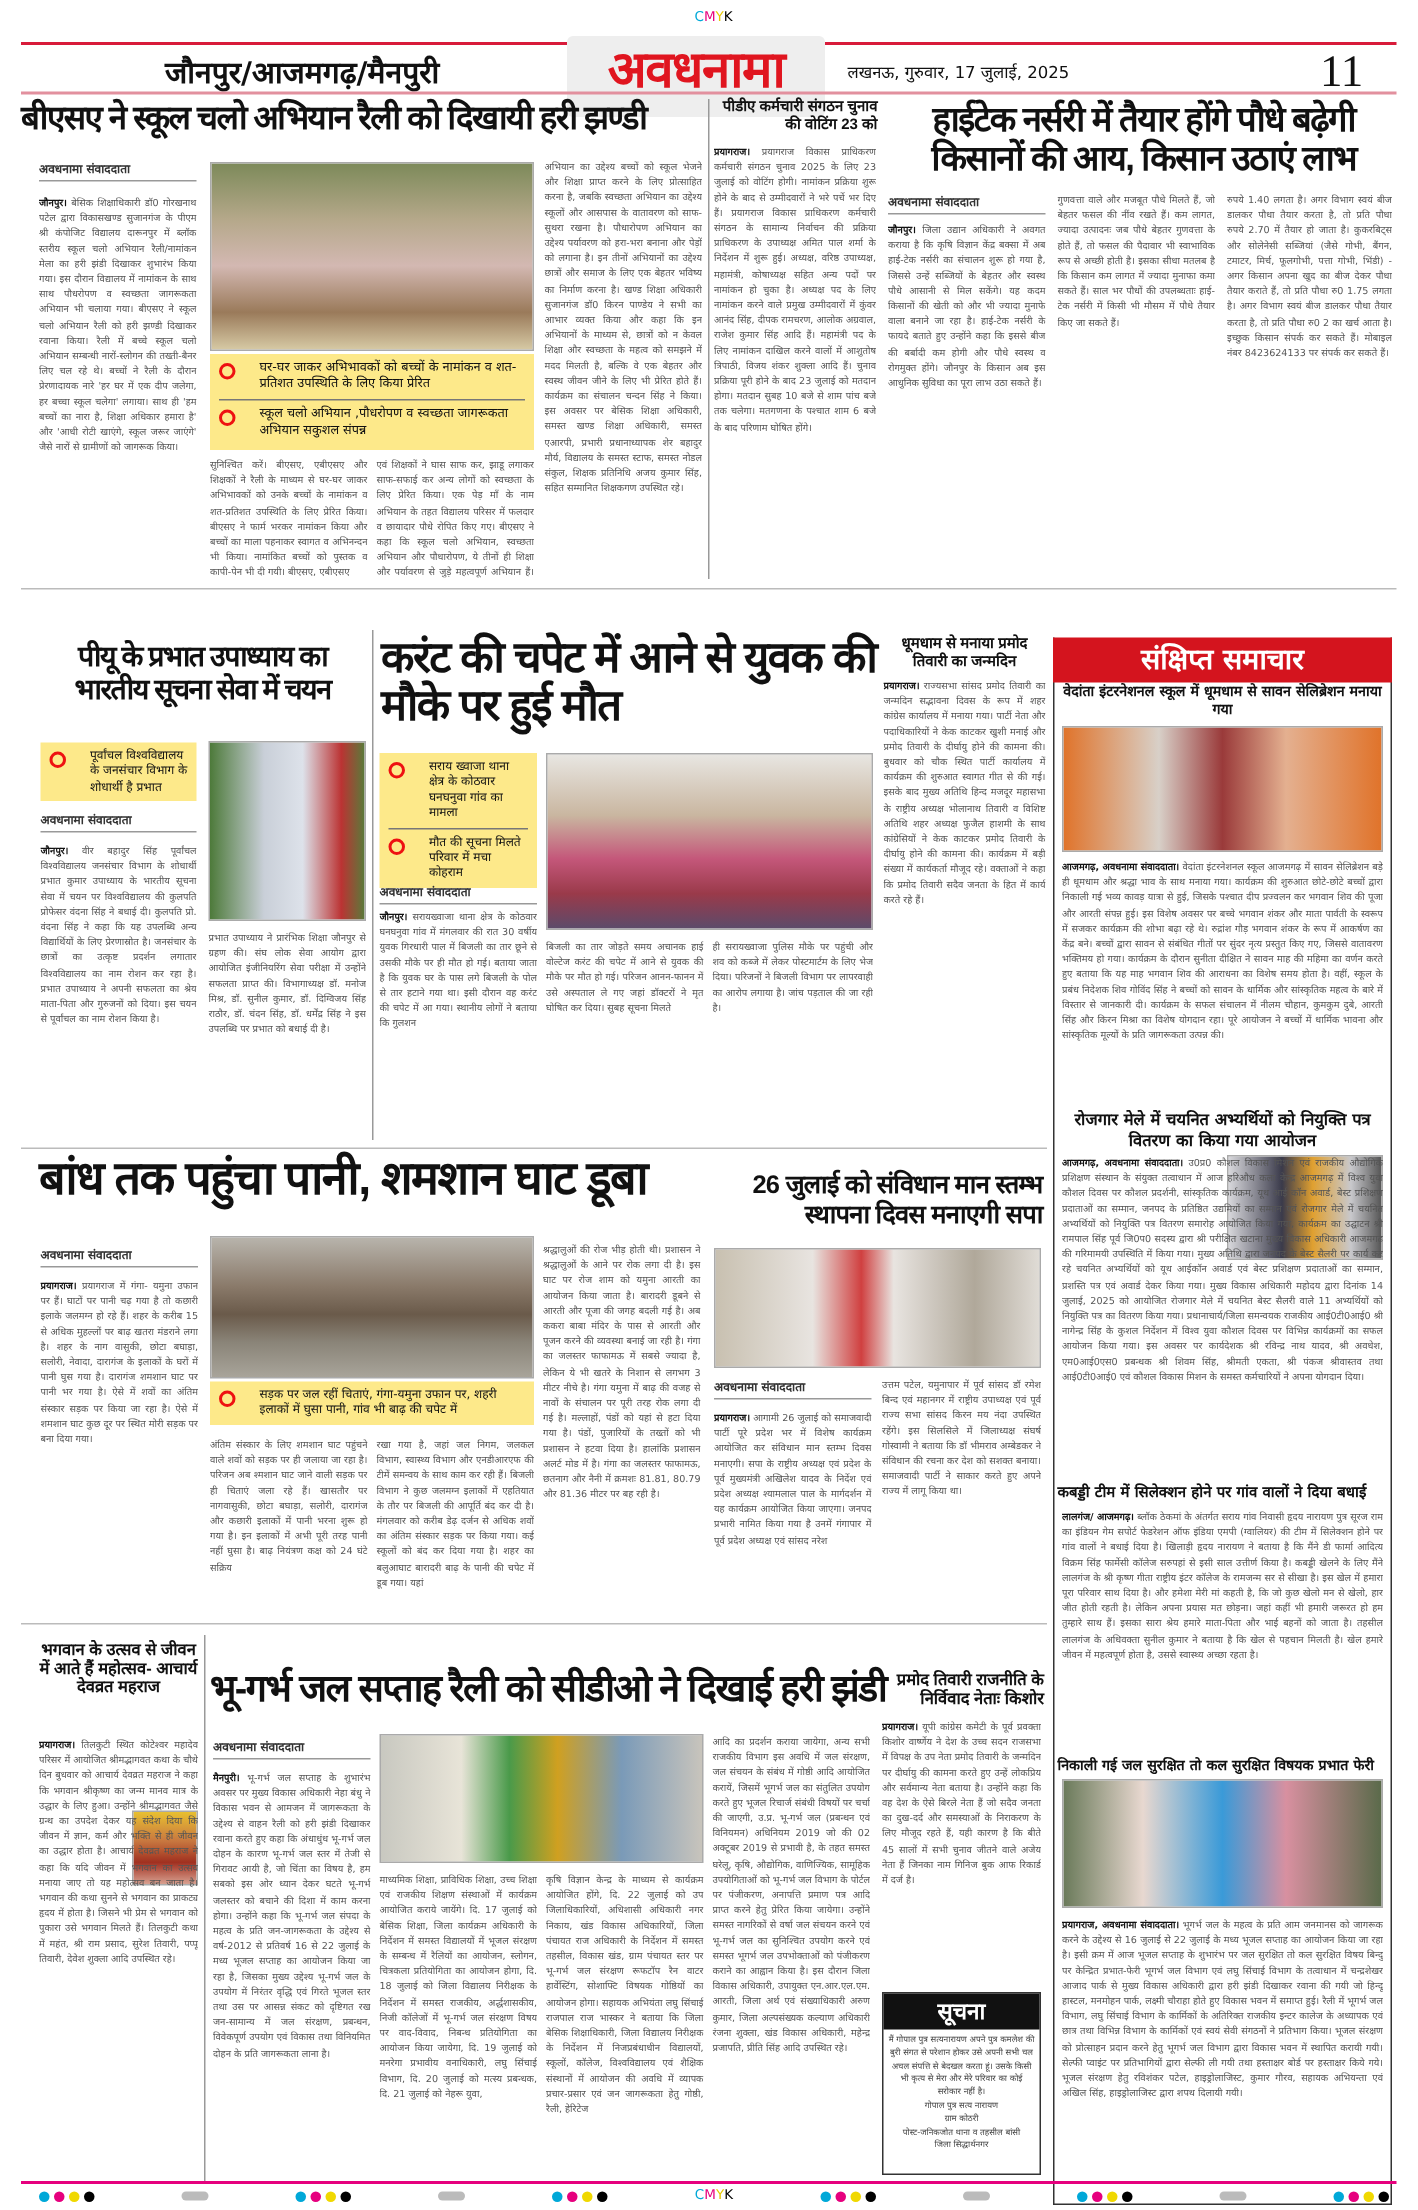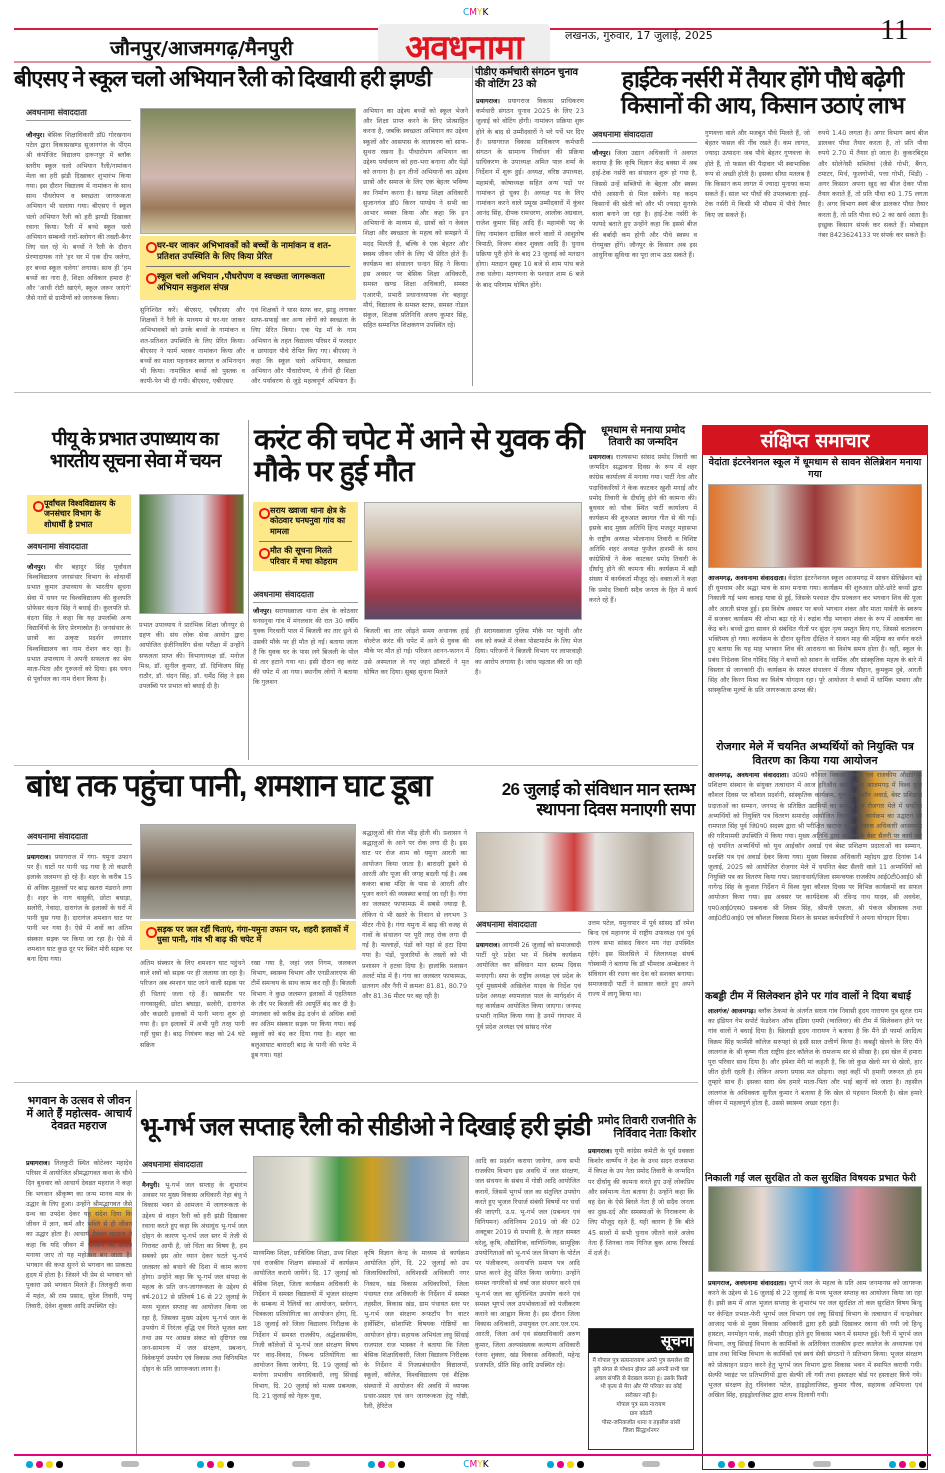--- a/index.html
+++ b/index.html
@@ -12,41 +12,41 @@
 .masthead-left{font-family:"DejaVu Sans",sans-serif;font-weight:bold;font-size:20px;color:#111}
 .logo{background:#eee;border-radius:4px;color:#e0151f;font-weight:bold;font-size:34px;font-family:"DejaVu Sans",sans-serif;text-align:center;line-height:46px;letter-spacing:-1px}
 .dateline{font-size:11px;color:#111}
 .pageno{font-family:"Liberation Serif",serif;font-size:30px;color:#111}
 .hl{font-family:Liberation Sans, sans-serif;font-weight:bold;color:#111;line-height:1.15;letter-spacing:-1px}
 .by{font-size:8px;font-weight:bold;color:#333;border-bottom:1px solid #999;padding-bottom:3px}
 .body-text{font-size:6.4px;line-height:10.2px;color:#555;text-align:justify;overflow:hidden}
 .body-text b{color:#111}
 .photo{overflow:hidden;border:1px solid #aaa}
 .hlbox{background:#fde98a;padding:4px 6px}
-.hlbox .item{display:flex;gap:0;align-items:flex-start;font-weight:bold;color:#111;line-height:1.3}
+.hlbox .item{display:flex;gap:16px;align-items:flex-start;font-weight:normal;color:#111;line-height:1.3}
 .hlbox .ring{flex:0 0 auto;width:11px;height:11px;border:2px solid #e11;border-radius:50%;margin-top:2px}
 .hlbox .sep{border-top:1px solid #777;margin:4px 0}
 .vsep{position:absolute;width:1px;background:#999}
 .samachar-title{background:#d4141e;color:#fff;text-align:center;font-weight:bold;font-size:19px;line-height:30px}
-.notice-title{background:#111;color:#fff;text-align:right;font-weight:bold;font-size:15px;line-height:24px}
+.notice-title{background:#111;color:#fff;text-align:center;font-weight:bold;font-size:15px;line-height:24px}
 .dots{display:flex;gap:3px}
 .dots span{width:7px;height:7px;border-radius:50%}
 .grey-pill{width:18px;height:6px;border-radius:3px;background:#bbb}
 .sub{font-weight:bold;color:#111;text-align:center;line-height:1.25}
 </style>
 </head>
 <body>
 
 <div class="abs cmyk" style="left:463px;top:7px"><span class="c">C</span><span class="m">M</span><span class="y">Y</span><span class="k">K</span></div>
 
 <div class="abs rule-red" style="left:14px;top:28px;width:917px"></div>
 <div class="abs masthead-left" style="left:110px;top:34px">जौनपुर/आजमगढ़/मैनपुरी</div>
 <div class="abs logo" style="left:378px;top:24px;width:172px;height:54px">अवधनामा</div>
-<div class="abs dateline" style="left:565px;top:27px">लखनऊ, गुरुवार, 17 जुलाई, 2025</div>
-<div class="abs pageno" style="left:880px;top:12px">11</div>
+<div class="abs dateline" style="left:565px;top:40px">लखनऊ, गुरुवार, 17 जुलाई, 2025</div>
+<div class="abs pageno" style="left:880px;top:31px">11</div>
 <div class="abs rule-red" style="left:14px;top:61px;width:917px;background:#e2909e"></div>
 
 <div class="abs hl" style="left:14px;top:66px;width:450px;font-size:22px;white-space:nowrap">बीएसए ने स्कूल चलो अभियान रैली को दिखायी हरी झण्डी</div>
 <div class="abs by" style="left:26px;top:106px;width:105px">अवधनामा संवाददाता</div>
 <div class="abs body-text" style="left:26px;top:130px;width:105px;height:300px"><b>जौनपुर।</b> <span>बेसिक शिक्षाधिकारी डॉ0 गोरखनाथ पटेल द्वारा विकासखण्ड सुजानगंज के पीएम श्री कंपोजिट विद्यालय दारूनपुर में ब्लॉक स्तरीय स्कूल चलो अभियान रैली/नामांकन मेला का हरी झंडी दिखाकर शुभारंभ किया गया। इस दौरान विद्यालय में नामांकन के साथ साथ पौधरोपण व स्वच्छता जागरूकता अभियान भी चलाया गया। बीएसए ने स्कूल चलो अभियान रैली को हरी झण्डी दिखाकर रवाना किया। रैली में बच्चे स्कूल चलो अभियान सम्बन्धी नारों-स्लोगन की तख्ती-बैनर लिए चल रहे थे। बच्चों ने रैली के दौरान प्रेरणादायक नारे 'हर घर में एक दीप जलेगा, हर बच्चा स्कूल चलेगा' लगाया। साथ ही 'हम बच्चों का नारा है, शिक्षा अधिकार हमारा है' और 'आधी रोटी खाएंगे, स्कूल जरूर जाएंगे' जैसे नारों से ग्रामीणों को जागरूक किया।</span></div>
 <div class="abs photo" style="left:140px;top:108px;width:216px;height:126px;background:linear-gradient(180deg,#7d8a5a 0%,#b5a88a 30%,#d3b8b2 55%,#9a7a5a 80%,#d6c9a4 100%)"></div>
 <div class="abs hlbox" style="left:140px;top:236px;width:216px;height:64px;font-size:8.5px">
   <div class="item">
       <span class="ring"></span>
       <span>घर-घर जाकर अभिभावकों को बच्चों के नामांकन व शत-प्रतिशत उपस्थिति के लिए किया प्रेरित</span>
@@ -55,21 +55,21 @@
   <div class="item">
       <span class="ring"></span>
       <span>स्कूल चलो अभियान ,पौधरोपण व स्वच्छता जागरूकता अभियान सकुशल संपन्न</span>
     </div>
 </div>
 <div class="abs body-text" style="left:140px;top:305px;width:105px;height:80px">सुनिश्चित करें। बीएसए, एबीएसए और शिक्षकों ने रैली के माध्यम से घर-घर जाकर अभिभावकों को उनके बच्चों के नामांकन व शत-प्रतिशत उपस्थिति के लिए प्रेरित किया। बीएसए ने फार्म भरकर नामांकन किया और बच्चों का माला पहनाकर स्वागत व अभिनन्दन भी किया। नामांकित बच्चों को पुस्तक व कापी-पेन भी दी गयी। बीएसए, एबीएसए</div>
 <div class="abs body-text" style="left:251px;top:305px;width:105px;height:80px">एवं शिक्षकों ने घास साफ कर, झाडू लगाकर साफ-सफाई कर अन्य लोगों को स्वच्छता के लिए प्रेरित किया। एक पेड़ माँ के नाम अभियान के तहत विद्यालय परिसर में फलदार व छायादार पौधे रोपित किए गए। बीएसए ने कहा कि स्कूल चलो अभियान, स्वच्छता अभियान और पौधारोपण, ये तीनों ही शिक्षा और पर्यावरण से जुड़े महत्वपूर्ण अभियान हैं। स्कूल चलो</div>
 <div class="abs body-text" style="left:363px;top:106px;width:105px;height:280px">अभियान का उद्देश्य बच्चों को स्कूल भेजने और शिक्षा प्राप्त करने के लिए प्रोत्साहित करना है, जबकि स्वच्छता अभियान का उद्देश्य स्कूलों और आसपास के वातावरण को साफ-सुथरा रखना है। पौधारोपण अभियान का उद्देश्य पर्यावरण को हरा-भरा बनाना और पेड़ों को लगाना है। इन तीनों अभियानों का उद्देश्य छात्रों और समाज के लिए एक बेहतर भविष्य का निर्माण करना है। खण्ड शिक्षा अधिकारी सुजानगंज डॉ0 किरन पाण्डेय ने सभी का आभार व्यक्त किया और कहा कि इन अभियानों के माध्यम से, छात्रों को न केवल शिक्षा और स्वच्छता के महत्व को समझने में मदद मिलती है, बल्कि वे एक बेहतर और स्वस्थ जीवन जीने के लिए भी प्रेरित होते हैं। कार्यक्रम का संचालन चन्दन सिंह ने किया। इस अवसर पर बेसिक शिक्षा अधिकारी, समस्त खण्ड शिक्षा अधिकारी, समस्त एआरपी, प्रभारी प्रधानाध्यापक शेर बहादुर मौर्य, विद्यालय के समस्त स्टाफ, समस्त नोडल संकुल, शिक्षक प्रतिनिधि अजय कुमार सिंह, सहित सम्मानित शिक्षकगण उपस्थित रहे।</div>
 <div class="vsep" style="left:472px;top:66px;height:320px"></div>
 
-<div class="abs hl" style="left:475px;top:66px;width:110px;font-size:10px;text-align:left;letter-spacing:0">पीडीए कर्मचारी संगठन चुनाव की वोटिंग 23 को</div>
+<div class="abs hl" style="left:475px;top:66px;width:110px;font-size:10px;text-align:right;letter-spacing:0">पीडीए कर्मचारी संगठन चुनाव की वोटिंग 23 को</div>
 <div class="abs body-text" style="left:476px;top:96px;width:108px;height:290px"><b>प्रयागराज।</b> <span>प्रयागराज विकास प्राधिकरण कर्मचारी संगठन चुनाव 2025 के लिए 23 जुलाई को वोटिंग होगी। नामांकन प्रक्रिया शुरू होने के बाद से उम्मीदवारों ने भरे पर्चे भर दिए हैं। प्रयागराज विकास प्राधिकरण कर्मचारी संगठन के सामान्य निर्वाचन की प्रक्रिया प्राधिकरण के उपाध्यक्ष अमित पाल शर्मा के निर्देशन में शुरू हुई। अध्यक्ष, वरिष्ठ उपाध्यक्ष, महामंत्री, कोषाध्यक्ष सहित अन्य पदों पर नामांकन हो चुका है। अध्यक्ष पद के लिए नामांकन करने वाले प्रमुख उम्मीदवारों में कुंवर आनंद सिंह, दीपक रामचरण, आलोक अग्रवाल, राजेश कुमार सिंह आदि हैं। महामंत्री पद के लिए नामांकन दाखिल करने वालों में आशुतोष त्रिपाठी, विजय शंकर शुक्ला आदि हैं। चुनाव प्रक्रिया पूरी होने के बाद 23 जुलाई को मतदान होगा। मतदान सुबह 10 बजे से शाम पांच बजे तक चलेगा। मतगणना के पश्चात शाम 6 बजे के बाद परिणाम घोषित होंगे।</span></div>
 
 <div class="abs hl" style="left:590px;top:66px;width:345px;font-size:23px;text-align:center">हाईटेक नर्सरी में तैयार होंगे पौधे बढ़ेगी किसानों की आय, किसान उठाएं लाभ</div>
 <div class="abs by" style="left:592px;top:128px;width:105px">अवधनामा संवाददाता</div>
 <div class="abs body-text" style="left:592px;top:148px;width:105px;height:238px"><b>जौनपुर।</b> <span>जिला उद्यान अधिकारी ने अवगत कराया है कि कृषि विज्ञान केंद्र बक्सा में अब हाई-टेक नर्सरी का संचालन शुरू हो गया है, जिससे उन्हें सब्जियों के बेहतर और स्वस्थ पौधे आसानी से मिल सकेंगे। यह कदम किसानों की खेती को और भी ज्यादा मुनाफे वाला बनाने जा रहा है। हाई-टेक नर्सरी के फायदे बताते हुए उन्होंने कहा कि इससे बीज की बर्बादी कम होगी और पौधे स्वस्थ व रोगमुक्त होंगे। जौनपुर के किसान अब इस आधुनिक सुविधा का पूरा लाभ उठा सकते हैं।</span></div>
 <div class="abs body-text" style="left:705px;top:128px;width:105px;height:258px">गुणवत्ता वाले और मजबूत पौधे मिलते हैं, जो बेहतर फसल की नींव रखते हैं। कम लागत, ज्यादा उत्पादनः जब पौधे बेहतर गुणवत्ता के होते हैं, तो फसल की पैदावार भी स्वाभाविक रूप से अच्छी होती है। इसका सीधा मतलब है कि किसान कम लागत में ज्यादा मुनाफा कमा सकते हैं। साल भर पौधों की उपलब्धताः हाई-टेक नर्सरी में किसी भी मौसम में पौधे तैयार किए जा सकते हैं।</div>
 <div class="abs body-text" style="left:818px;top:128px;width:110px;height:258px">रुपये 1.40 लगता है। अगर विभाग स्वयं बीज डालकर पौधा तैयार करता है, तो प्रति पौधा रुपये 2.70 में तैयार हो जाता है। कुकरबिट्स और सोलेनेसी सब्जियां (जैसे गोभी, बैंगन, टमाटर, मिर्च, फूलगोभी, पत्ता गोभी, भिंडी) - अगर किसान अपना खुद का बीज देकर पौधा तैयार कराते हैं, तो प्रति पौधा रु0 1.75 लगता है। अगर विभाग स्वयं बीज डालकर पौधा तैयार करता है, तो प्रति पौधा रु0 2 का खर्च आता है। इच्छुक किसान संपर्क कर सकते हैं। मोबाइल नंबर 8423624133 पर संपर्क कर सकते हैं।</div>
 
 <div class="abs" style="left:14px;top:392px;width:917px;height:1px;background:#bbb"></div>
 

